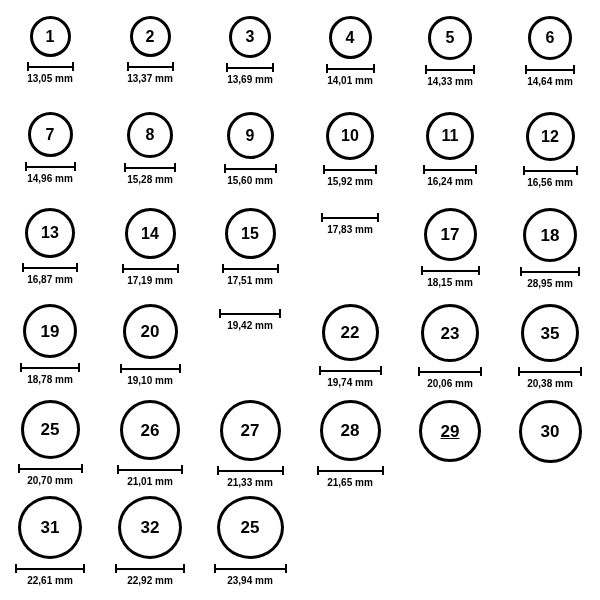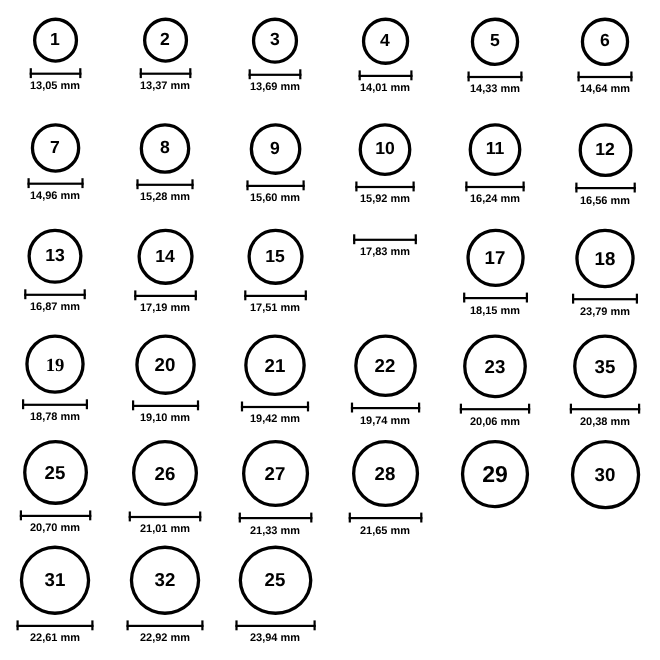--- a/index.html
+++ b/index.html
@@ -317,26 +317,26 @@
       <div class="cell">
         <div class="ring" style="width: 54px; height: 54px;">
           <span class="ring-label" style="font-size: 17px; text-align: center;">18</span>
         </div>
         <div class="measure">
           <div class="caliper" style="width: 60px;">
             <div class="bar"></div>
             <div class="tick left"></div>
             <div class="tick right"></div>
           </div>
-          <div class="mm">23,79 mm</div>
+          <div class="mm">28,95 mm</div>
         </div>
       </div>
       <div class="cell">
         <div class="ring" style="width: 54px; height: 54px;">
-          <span class="ring-label" style="font-size: 17px; font-family: Liberation Serif, serif;">19</span>
+          <span class="ring-label" style="font-size: 17px;">19</span>
         </div>
         <div class="measure">
           <div class="caliper" style="width: 60px;">
             <div class="bar"></div>
             <div class="tick left"></div>
             <div class="tick right"></div>
           </div>
           <div class="mm">18,78 mm</div>
         </div>
       </div>
@@ -347,23 +347,20 @@
         <div class="measure">
           <div class="caliper" style="width: 61px;">
             <div class="bar"></div>
             <div class="tick left"></div>
             <div class="tick right"></div>
           </div>
           <div class="mm">19,10 mm</div>
         </div>
       </div>
       <div class="cell">
-        <div class="ring" style="width: 56px; height: 56px;">
-          <span class="ring-label" style="font-size: 17px;">21</span>
-        </div>
         <div class="measure">
           <div class="caliper" style="width: 62px;">
             <div class="bar"></div>
             <div class="tick left"></div>
             <div class="tick right"></div>
           </div>
           <div class="mm">19,42 mm</div>
         </div>
       </div>
       <div class="cell">
@@ -452,21 +449,21 @@
           <div class="caliper" style="width: 67px;">
             <div class="bar"></div>
             <div class="tick left"></div>
             <div class="tick right"></div>
           </div>
           <div class="mm">21,65 mm</div>
         </div>
       </div>
       <div class="cell">
         <div class="ring" style="width: 62px; height: 62px;">
-          <span class="ring-label" style="font-size: 21px;">29</span>
+          <span class="ring-label" style="font-size: 17px; text-decoration: underline;">29</span>
         </div>
       </div>
       <div class="cell">
         <div class="ring" style="width: 63px; height: 63px;">
           <span class="ring-label" style="font-size: 17px;">30</span>
         </div>
       </div>
       <div class="cell">
         <div class="ring" style="width: 64px; height: 64px;">
           <span class="ring-label" style="font-size: 17px;">31</span>

